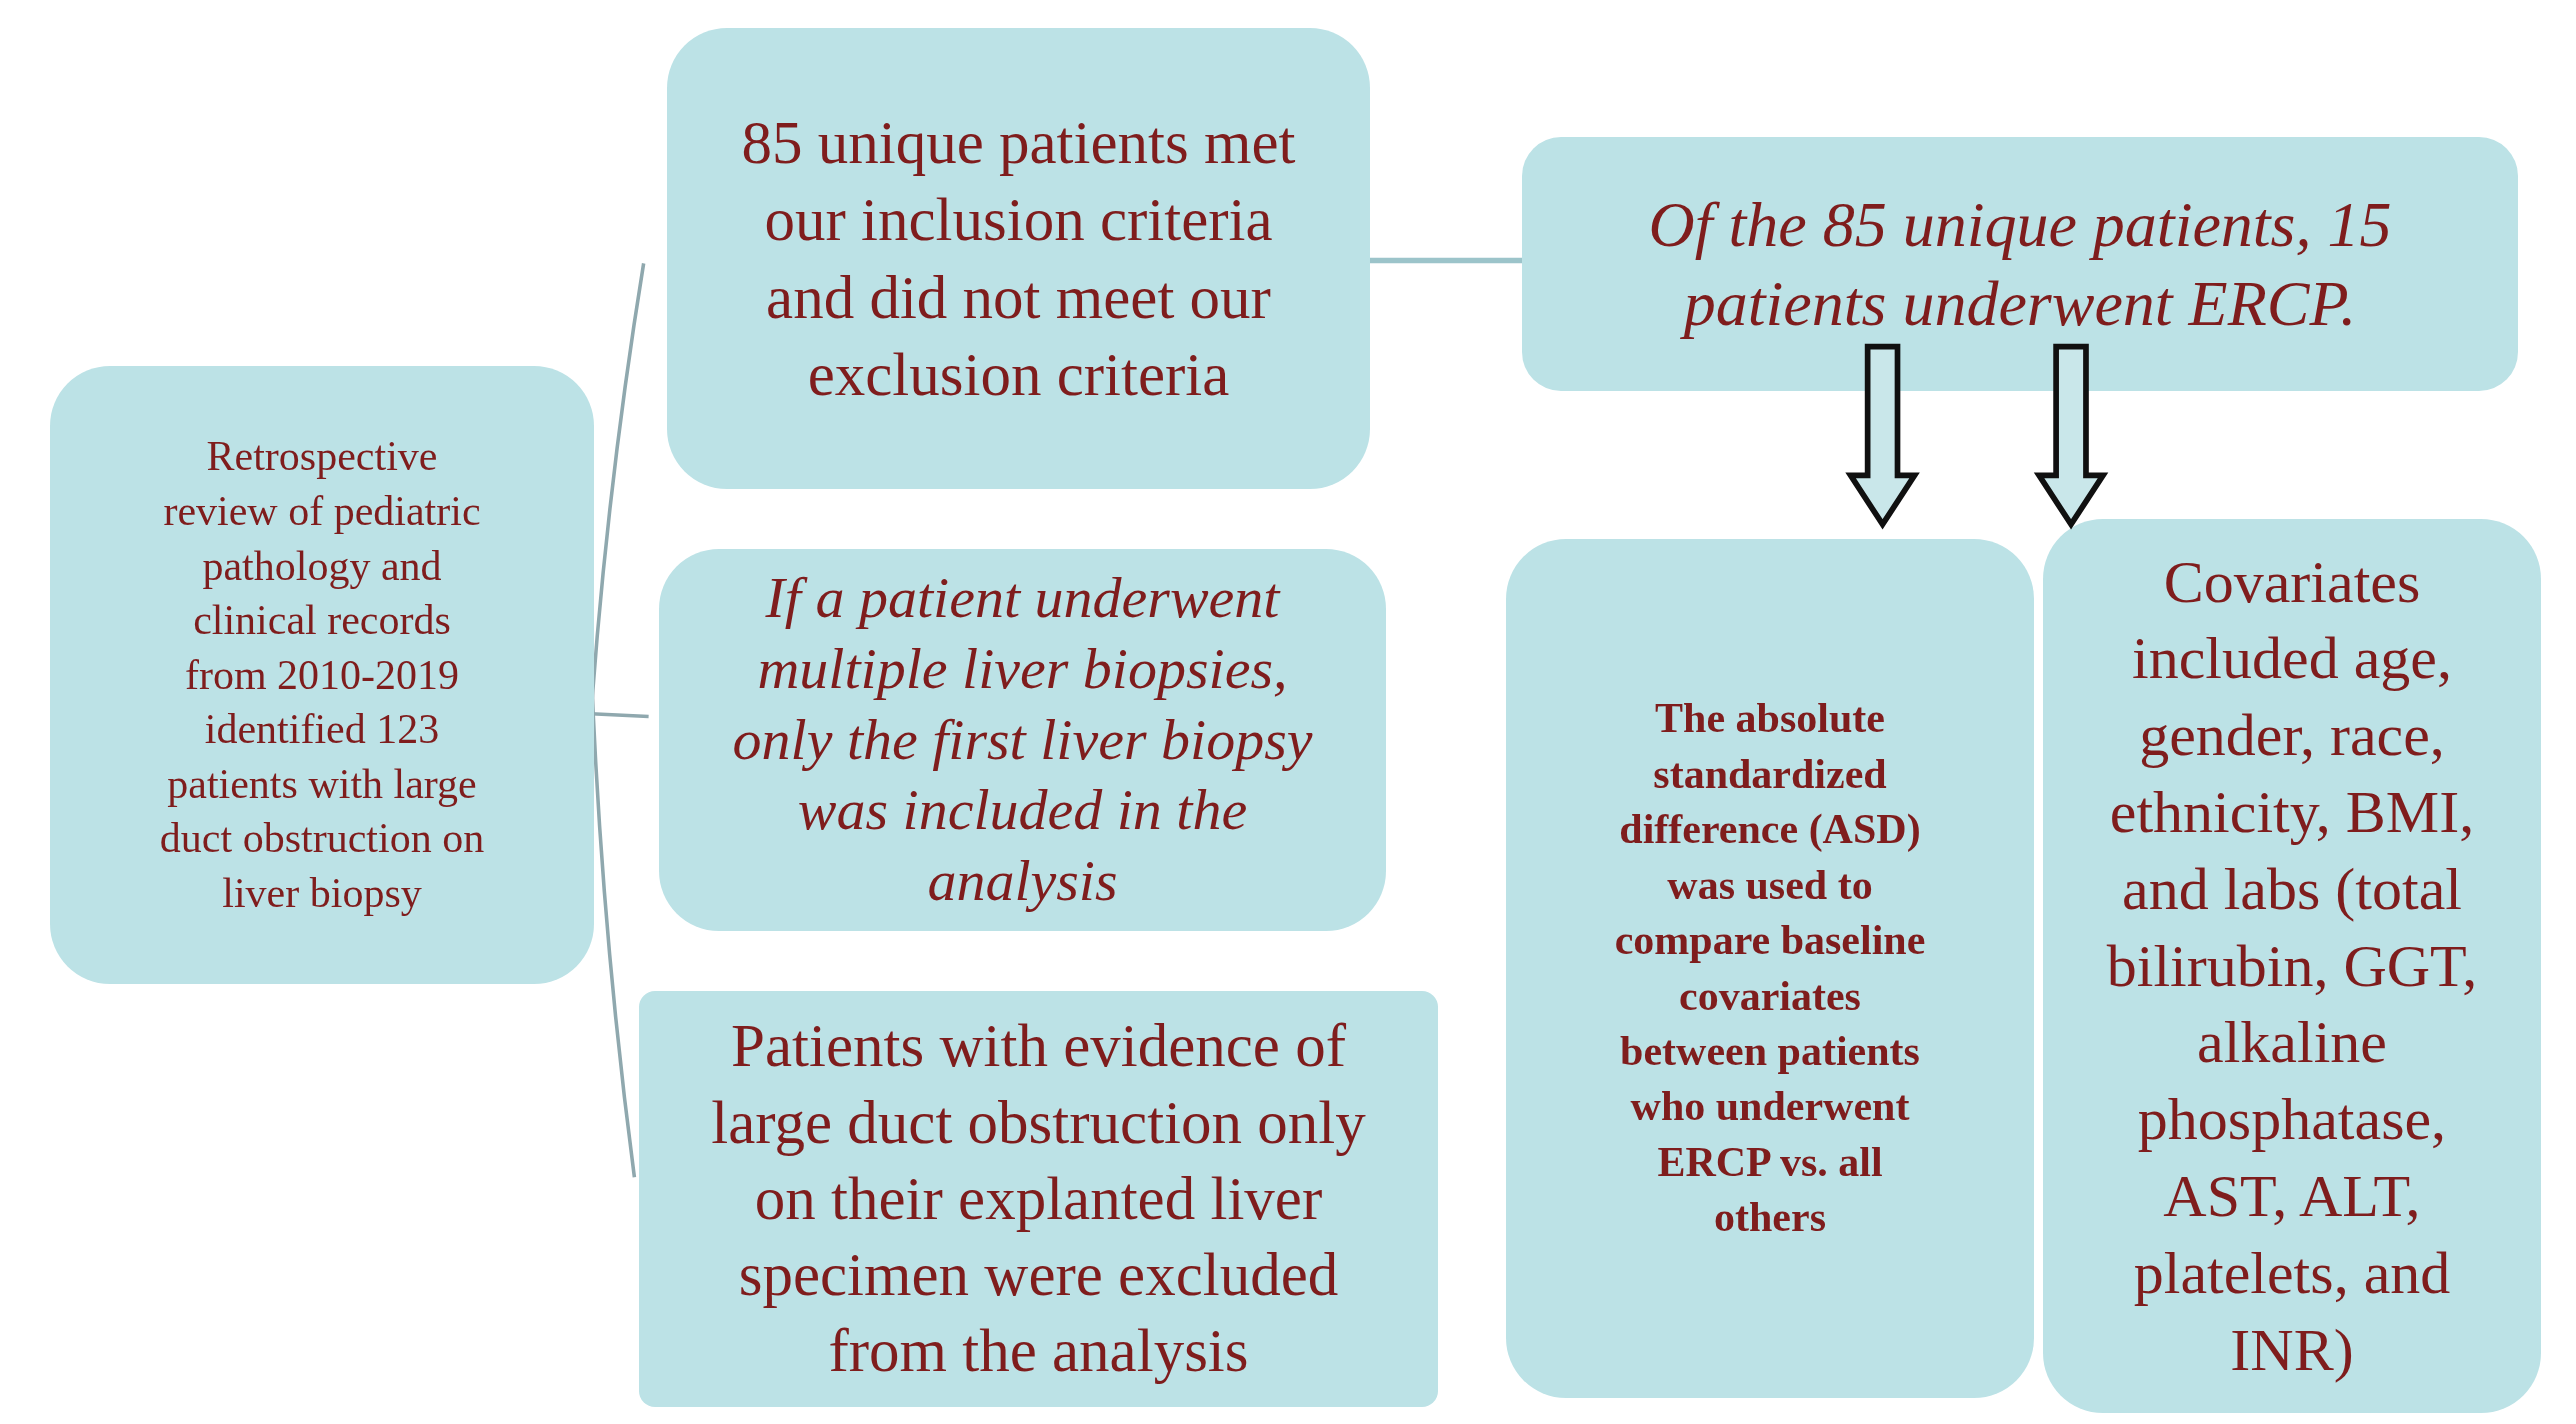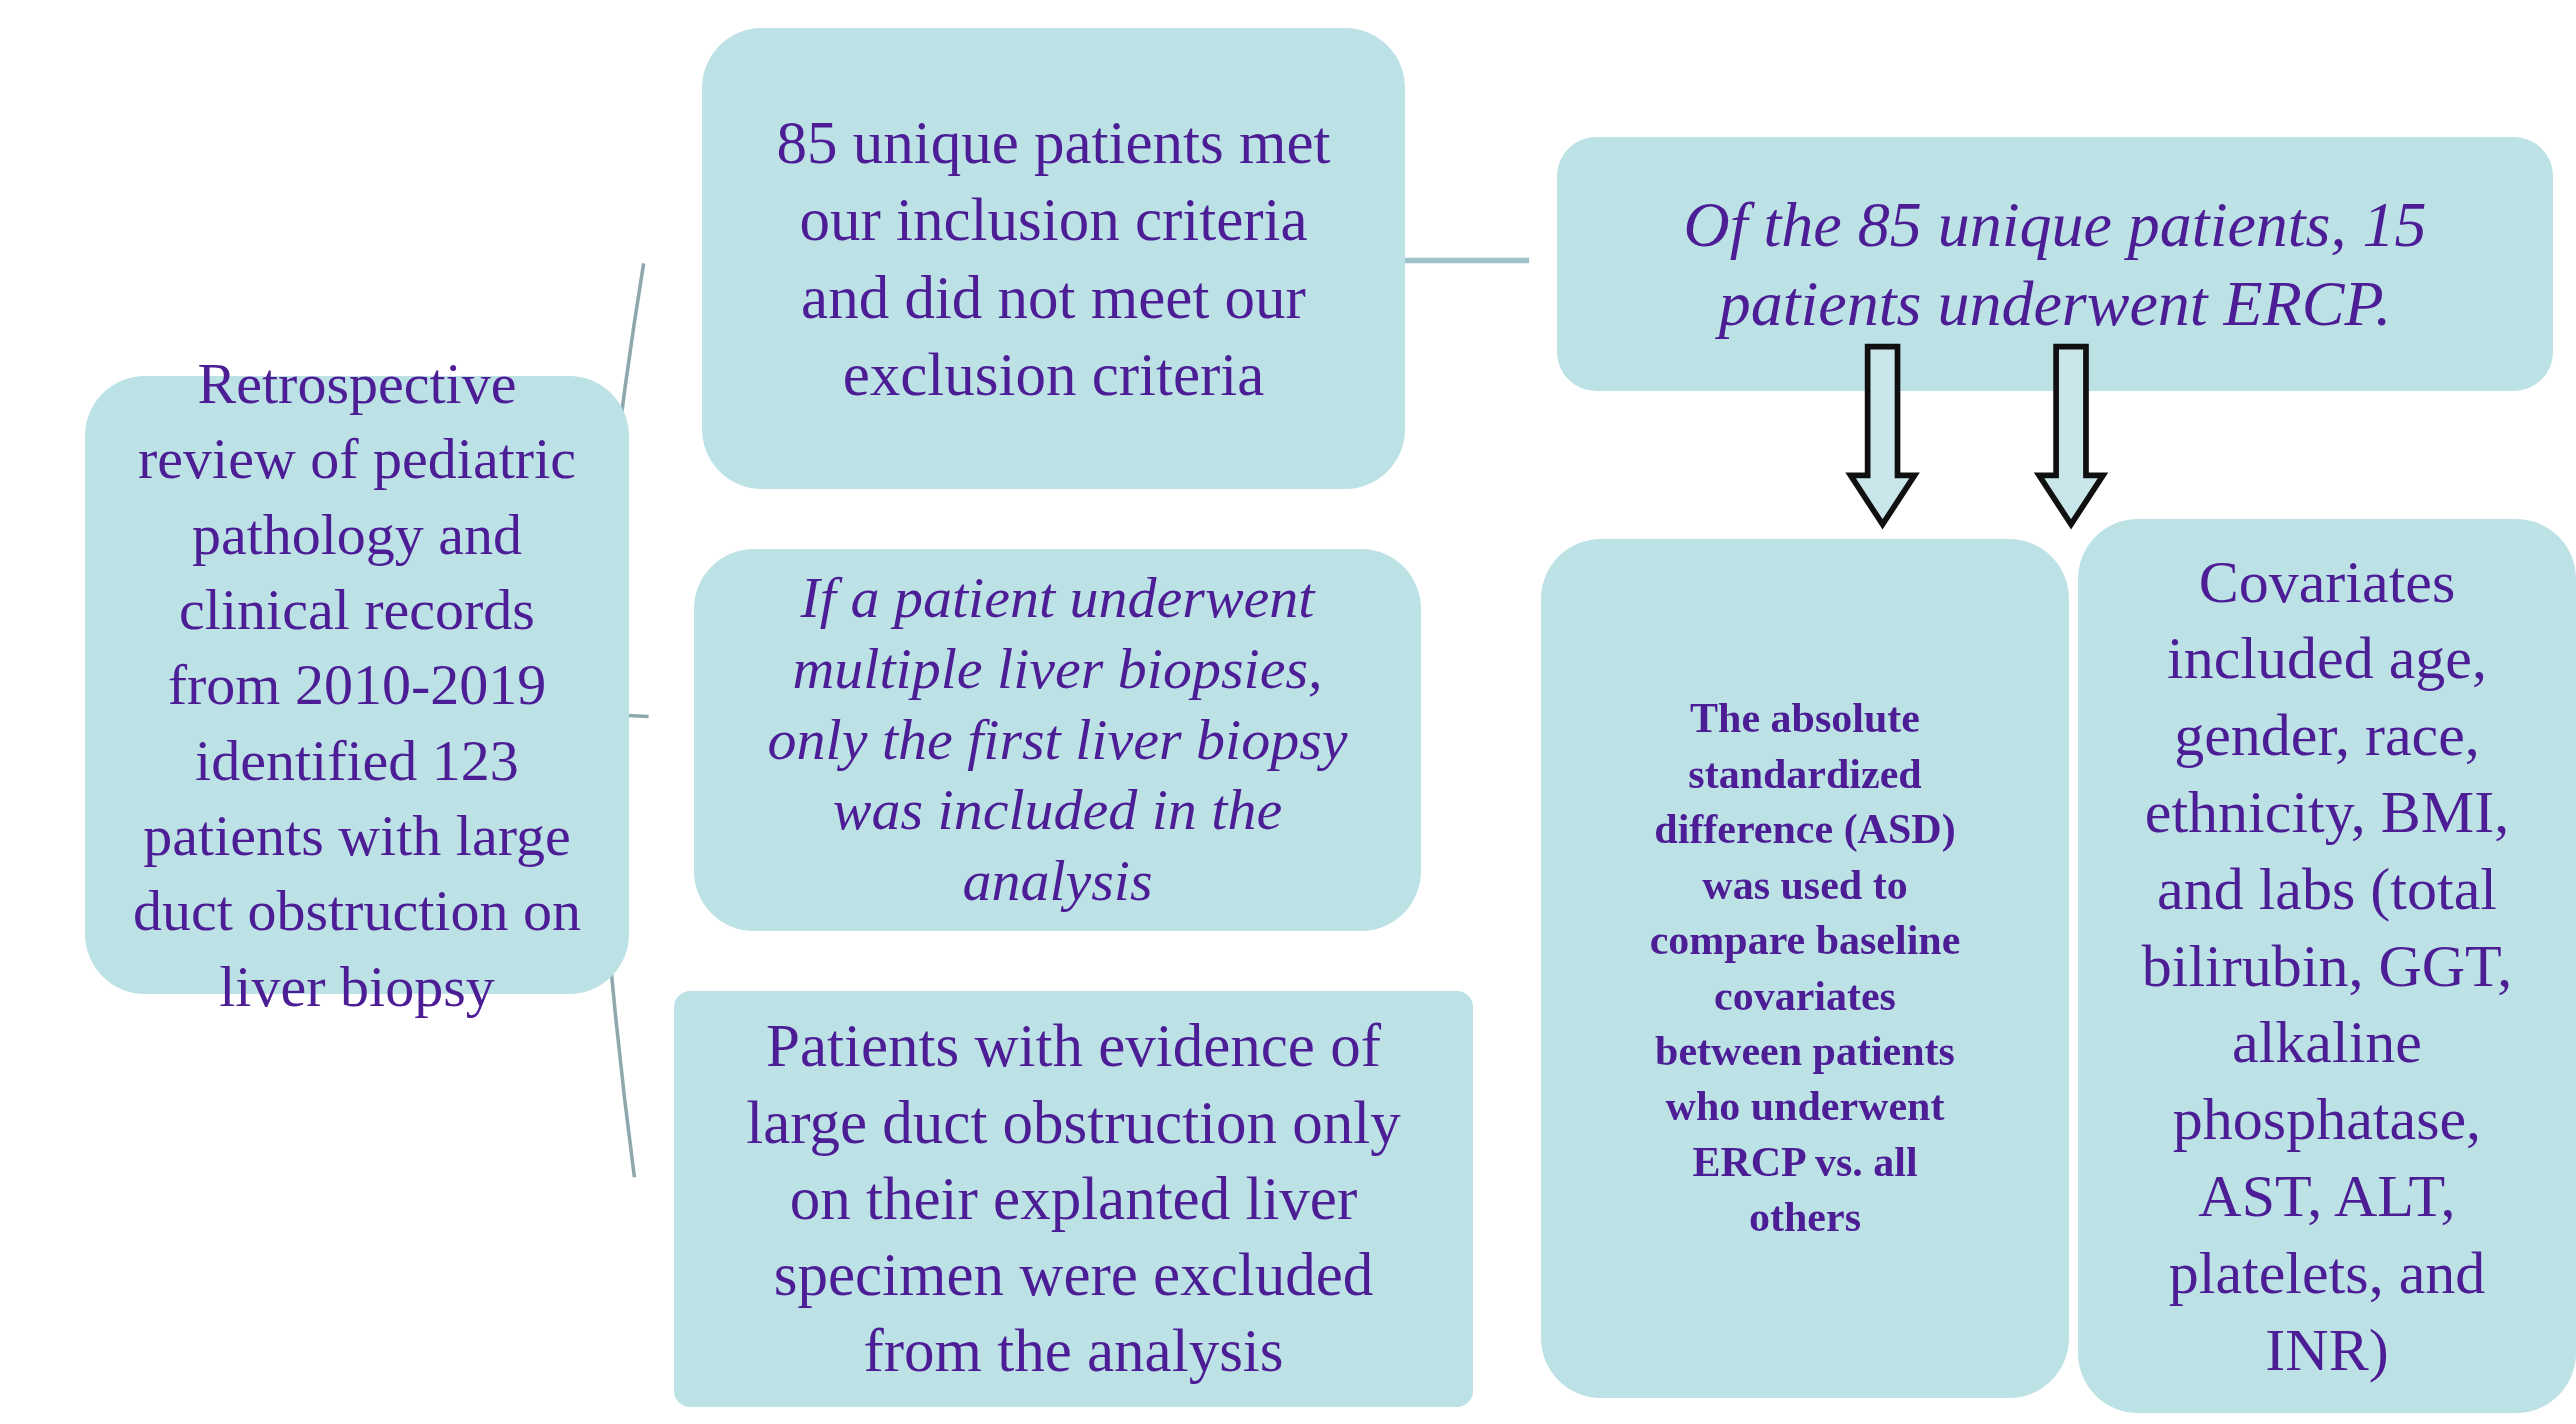--- a/index.html
+++ b/index.html
@@ -27,28 +27,27 @@
     position: absolute;
     z-index: 1;
     background: #bce2e6;
     border-radius: 60px;
     display: flex;
     align-items: center;
     justify-content: center;
     text-align: center;
     box-sizing: border-box;
     padding: 7.1px 20px;
-    color: #4c1d95;
-    margin-left: 35px;
+    color: #7f1d1d;
   }
   .box-text {
     white-space: pre-line;
   }
   
-  #box-source      { left: 50px;   top: 376px;  width: 544px;  height: 618px; font-size: 58px;  line-height: 1.30; }
+  #box-source      { left: 50px;   top: 366px;  width: 544px;  height: 618px; font-size: 42px;  line-height: 1.30; }
   #box-inclusion   { left: 667px;  top: 28.4px;   width: 703px;  height: 461px;  font-size: 61px;  line-height: 1.27; }
   #box-first-biopsy{ left: 659px;  top: 549px;  width: 727px; height: 382px;  font-size: 58px;  line-height: 1.22; font-style: italic; }
   #box-excluded    { left: 639px;  top: 991px; width: 799px; height: 416px;  font-size: 61px;  line-height: 1.25; border-radius: 16px; }
   #box-ercp        { left: 1522px; top: 137px;  width: 996px; height: 254px;  font-size: 64px;  line-height: 1.24; border-radius: 39px; font-style: italic; }
   #box-asd         { left: 1506px; top: 539px;  width: 528px;  height: 859px; font-size: 42px;  line-height: 1.32; font-weight: bold; }
   #box-covariates  { left: 2043px; top: 519px;  width: 498px;  height: 894px; font-size: 60px;  line-height: 1.28; }
 </style>
 </head>
 <body>
 

